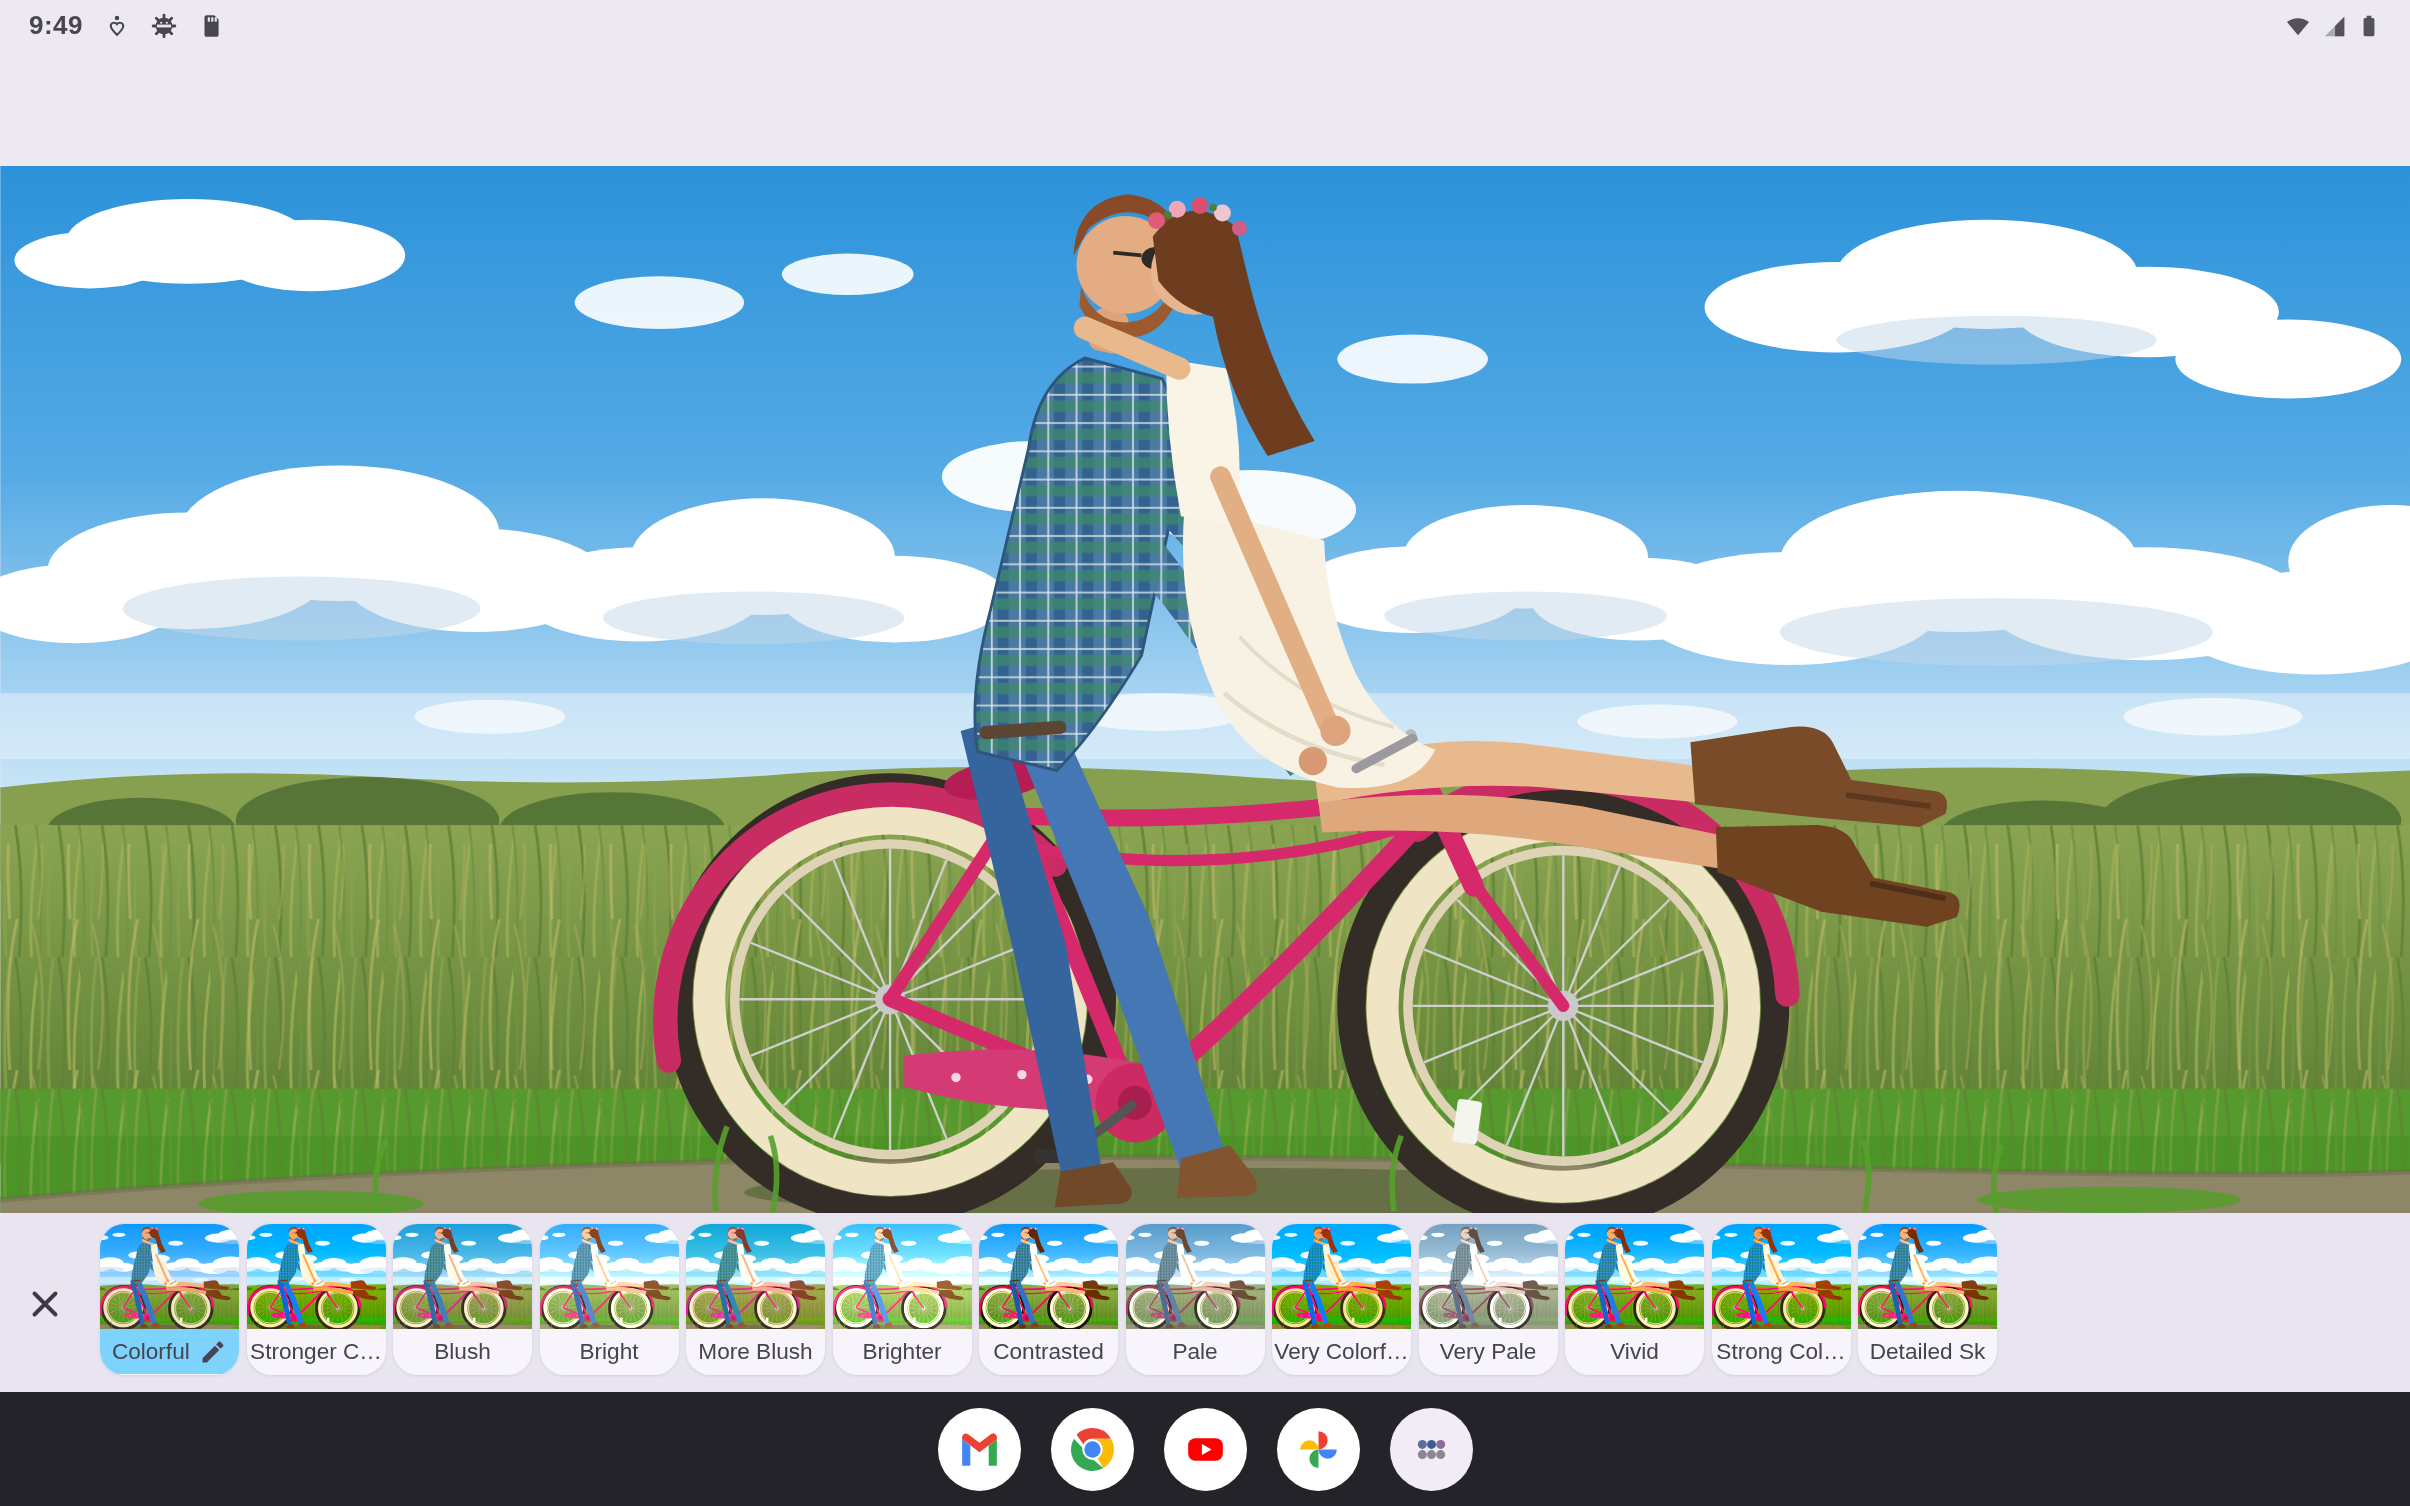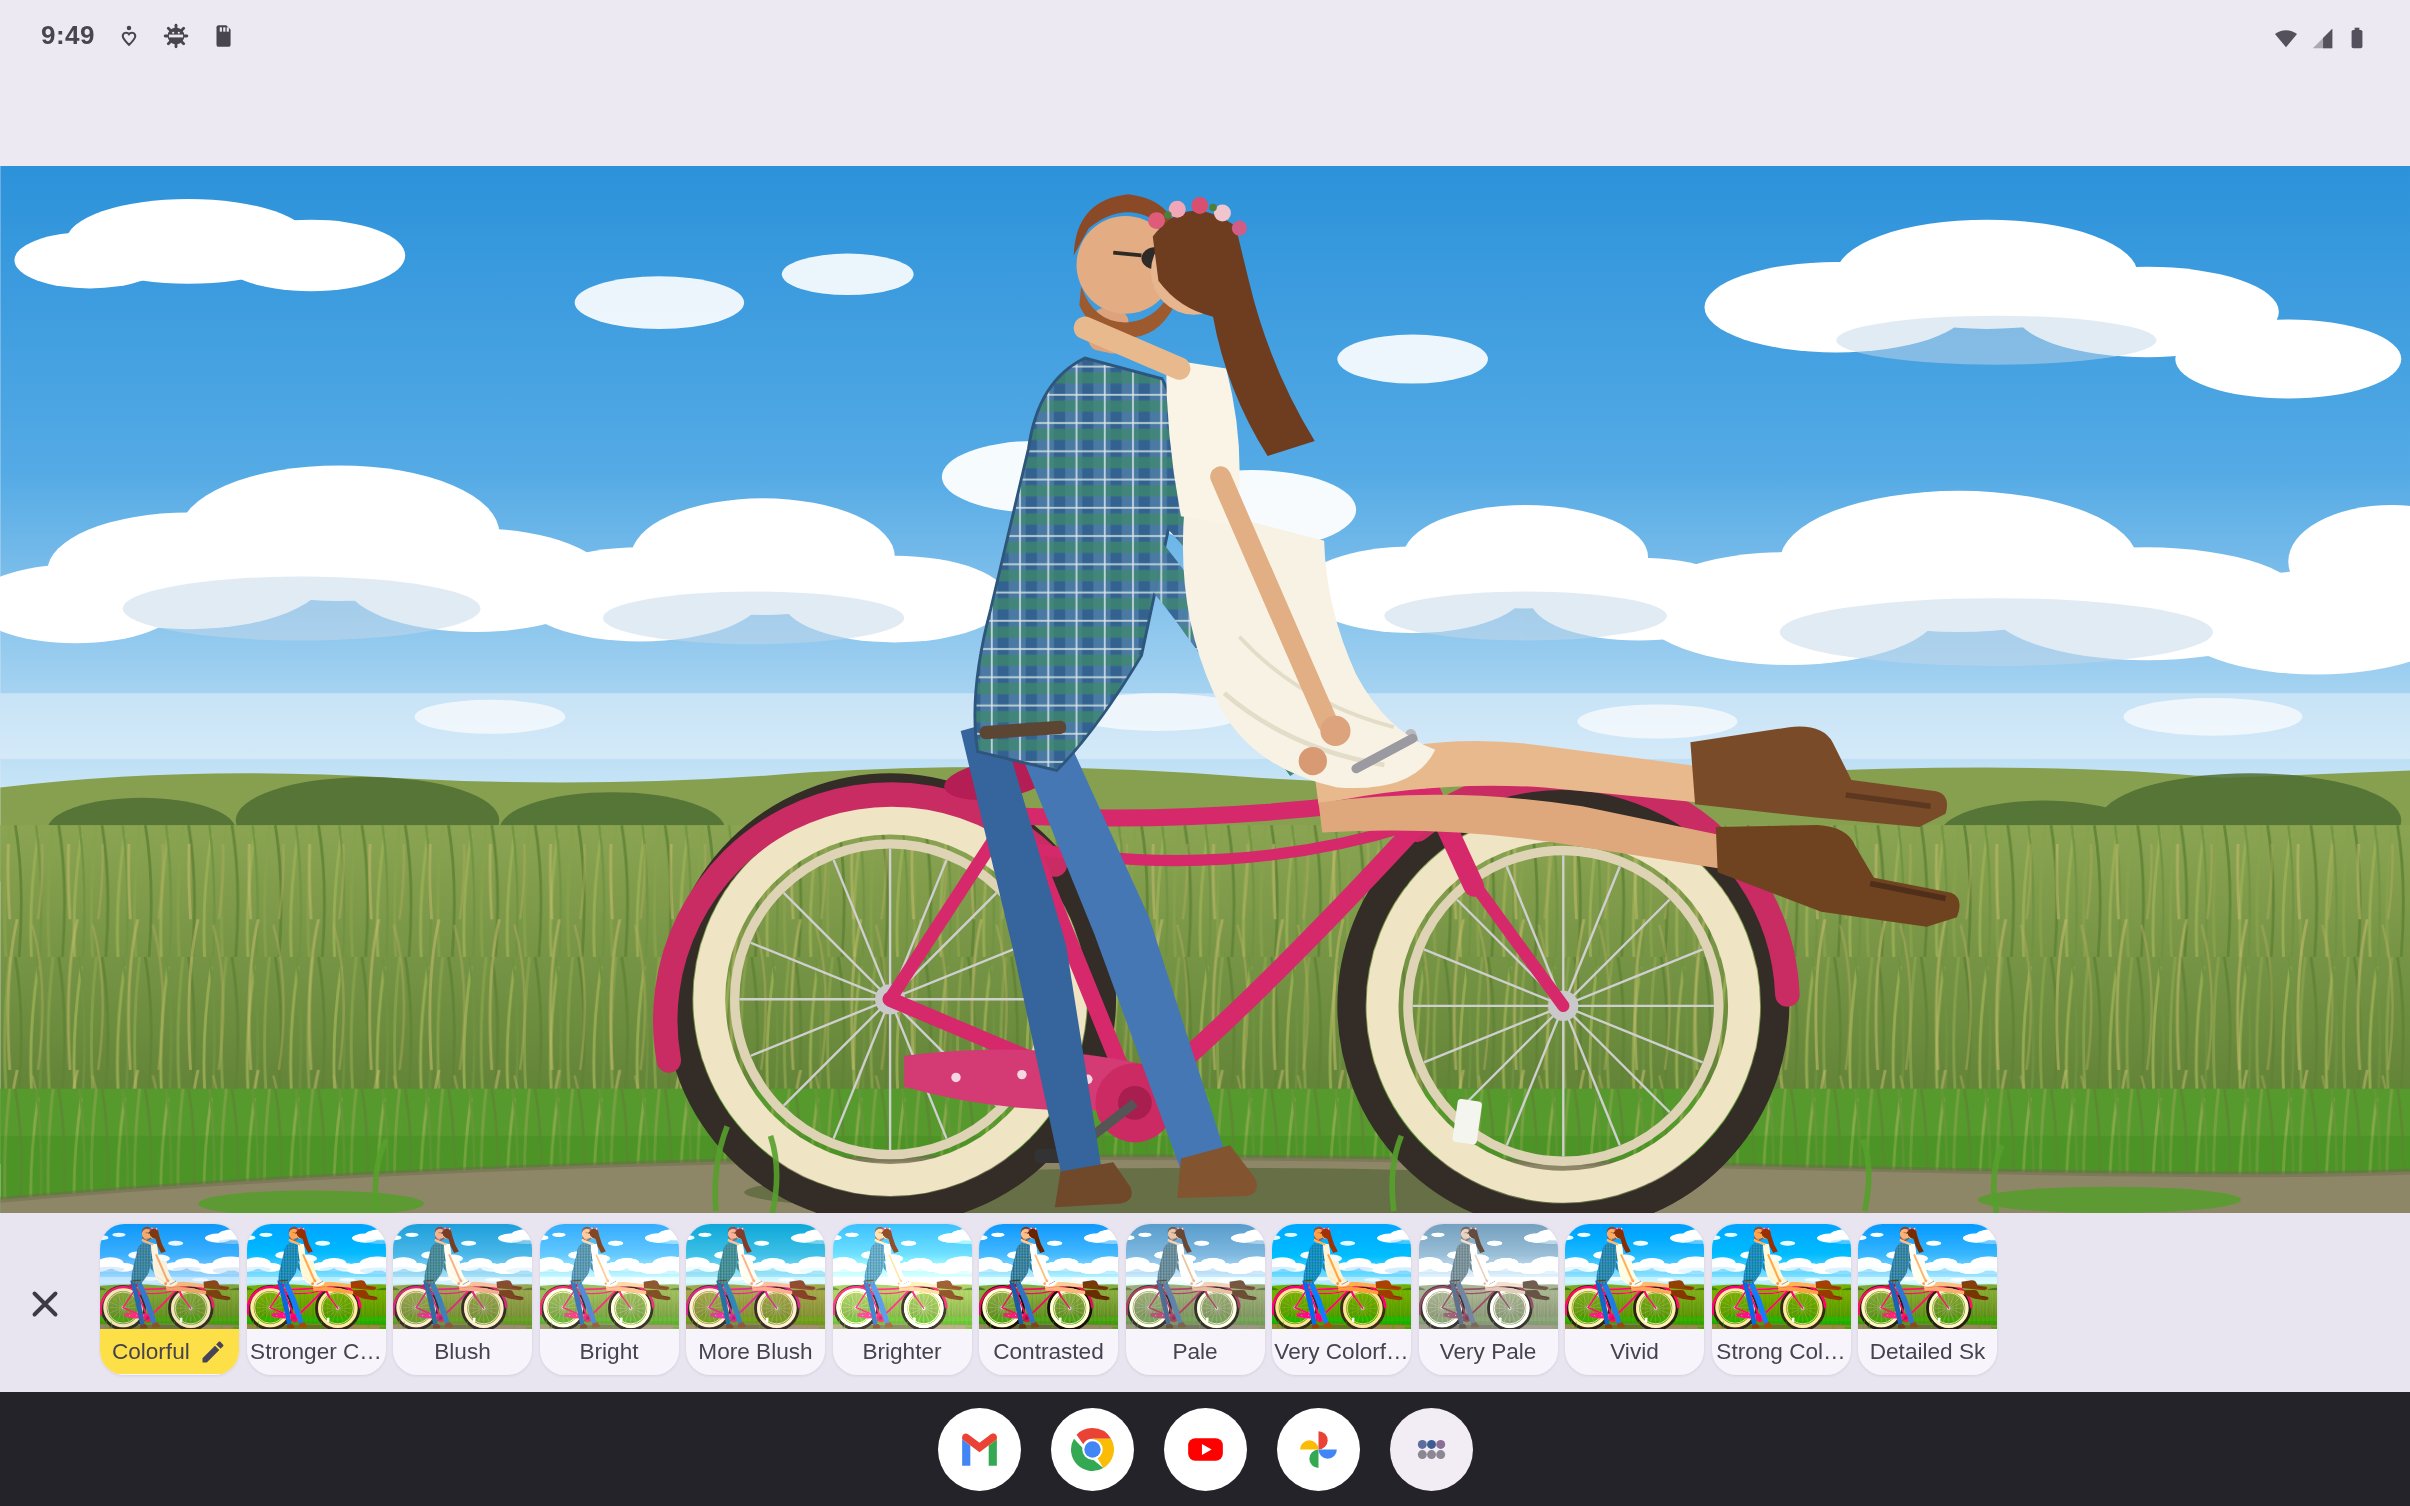--- a/index.html
+++ b/index.html
@@ -1,21 +1,21 @@
 <!DOCTYPE html>
 <html style="font-size:15px"><head>
 <meta charset="utf-8">
 <style>
   html,body{margin:0;padding:0;width:2411px;height:1507px;overflow:hidden;
     font-family:"Liberation Sans", sans-serif;background:#000;}
   .screen{position:relative;width:2411px;height:1507px;background:#ECE9F3;overflow:hidden;}
 
   
-  .statusbar{position:absolute;top:0;left:0;right:0;height:51px;display:flex;align-items:flex-end;
-    padding:0 41px;box-sizing:border-box;color:#49454F;}
+  .statusbar{position:absolute;top:0;left:0;right:0;height:51px;display:flex;align-items:center;
+    padding:0 29px;box-sizing:border-box;color:#49454F;}
   .statusbar .time{font-size:26px;font-weight:bold;letter-spacing:0.5px;}
   .sb-left{display:flex;align-items:center;gap:21px;}
   .sb-right{margin-left:auto;display:flex;align-items:center;gap:9.4px;}
   .sbicon{width:26px;height:26px;display:block;}
 
   
   .appbar{position:absolute;top:51px;left:0;right:0;height:115px;display:flex;align-items:center;
     padding:0 40px 0 47px;box-sizing:border-box;}
   .iconbtn{width:43px;height:43px;display:flex;align-items:center;justify-content:center;cursor:pointer;}
   .iconbtn svg{width:40px;height:40px;display:block;}
@@ -30,21 +30,21 @@
   .filterbar{position:absolute;top:1213px;left:0;width:2411px;height:179px;background:#E8E4F0;overflow:hidden;}
   .filter-close{position:absolute;left:24.5px;top:70px;width:41px;height:41px;display:flex;
     align-items:center;justify-content:center;cursor:pointer;}
   .cards{position:absolute;left:100px;top:11.3px;display:flex;gap:7.5px;}
   .card{width:139px;height:151px;border-radius:24.5px;overflow:hidden;background:#F7F5FB;
     flex:0 0 auto;box-shadow:0 0.9px 2.8px rgba(40,40,60,.10);cursor:pointer;}
   .thumb{width:139px;height:105px;background:#bcd6e8;}
   .thumb svg{width:100%;height:100%;display:block;}
   .label{height:45px;display:flex;align-items:center;justify-content:center;gap:9.4px;
     font-size:22.6px;color:#46424E;white-space:nowrap;overflow:hidden;}
-  .card.selected .label{background:#fde047;}
+  .card.selected .label{background:#7dd3fc;}
   .pencil{width:28px;height:28px;flex:0 0 auto;}
 
   
   .t0{filter:saturate(1.35)}
   .t1{filter:saturate(1.95) contrast(1.06)}
   .t2{filter:saturate(1.05) hue-rotate(-8deg) brightness(1.05)}
   .t3{filter:brightness(1.18)}
   .t4{filter:saturate(1.12) hue-rotate(-14deg) brightness(1.07)}
   .t5{filter:brightness(1.32)}
   .t6{filter:contrast(1.35)}

